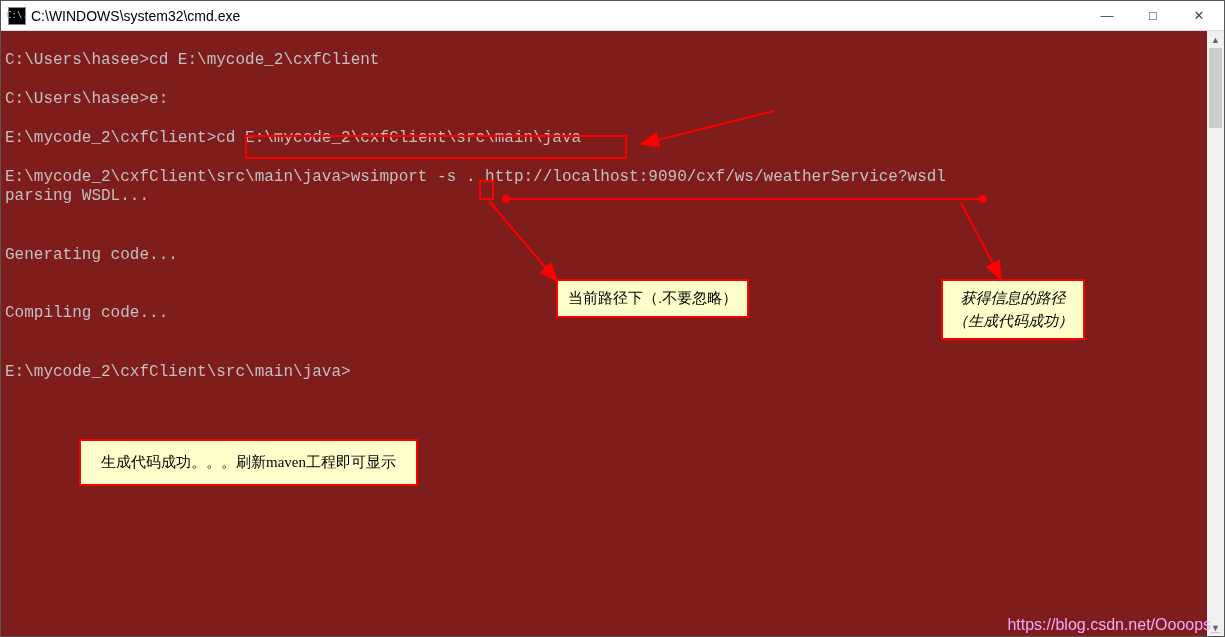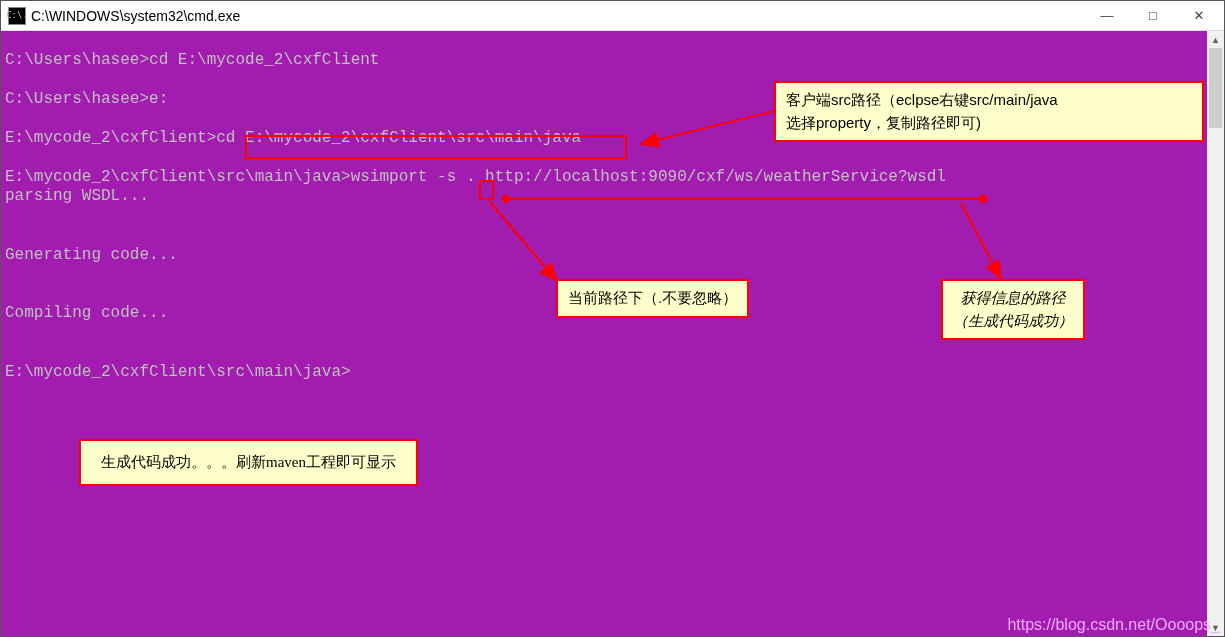--- a/index.html
+++ b/index.html
@@ -5,21 +5,21 @@
   * { box-sizing: border-box; margin: 0; padding: 0; }
   html, body { width: 1225px; height: 637px; overflow: hidden; font-family: "Segoe UI", Tahoma, sans-serif; background: #fff; }
   .window { width: 1225px; height: 637px; position: relative; background: #fff; border: 1px solid #555; }
   .titlebar { height: 30px; background: #fff; display: flex; align-items: center; padding: 0 2px 0 8px; border-bottom: 1px solid #ddd; }
   .titlebar-icon { width: 16px; height: 16px; background: #000; outline: 1px solid #888; display: inline-flex; align-items: center; justify-content: center; margin-right: 6px; }
   .titlebar-icon-text { color: #c0c0c0; font-family: Consolas, monospace; font-size: 9px; line-height: 1; }
   .titlebar-title { font-size: 14px; color: #000; flex: 0 0 auto; }
   .titlebar-spacer { flex: 1; }
   .winbtn { width: 46px; height: 30px; display: inline-flex; align-items: center; justify-content: center; color: #444; font-size: 13px; font-family: "Segoe UI Symbol", sans-serif; }
   .console-area { position: absolute; top: 30px; left: 0; right: 0; bottom: 0; background: #000; }
-  .console { position: absolute; top: 0; left: 0; right: 10px; bottom: 0; background: #a21caf; color: #c0c0c0; font-family: "NSimSun","Consolas","Courier New",monospace; font-size: 16px; line-height: 19.5px; white-space: pre; padding: 0 0 0 4px; }
+  .console { position: absolute; top: 0; left: 0; right: 10px; bottom: 0; background: #7f1d1d; color: #c0c0c0; font-family: "NSimSun","Consolas","Courier New",monospace; font-size: 16px; line-height: 19.5px; white-space: pre; padding: 0 0 0 4px; }
   .console span { font-family: inherit; }
   .scrollbar { position: absolute; top: 0; right: 0; width: 17px; bottom: 0; background: #f0f0f0; }
   .scrollbar .arrow { width: 17px; height: 17px; display: flex; align-items: center; justify-content: center; color: #606060; font-size: 9px; }
   .scrollbar .thumb { position: absolute; top: 17px; left: 2px; right: 2px; height: 80px; background: #cdcdcd; }
   .annot-box { position: absolute; background: #ffffcc; border: 2px solid #ff0000; padding: 6px 10px; font-family: "Microsoft YaHei","SimSun",sans-serif; font-size: 15px; color: #000; line-height: 1.5; }
   .hl-box { position: absolute; border: 2px solid #ff0000; background: transparent; pointer-events: none; }
   svg.overlay { position: absolute; top: 0; left: 0; width: 100%; height: 100%; pointer-events: none; }
   .watermark { position: absolute; right: 4px; bottom: 2px; color: #f0abfc; font-size: 16px; font-family: "Segoe UI", Arial, sans-serif; }
 </style>
 </head>
@@ -60,24 +60,20 @@
 </div>
     <div class="scrollbar">
       <div class="arrow">▲</div>
       <div class="thumb"></div>
       <div class="arrow" style="position:absolute;bottom:0;">▼</div>
     </div>
 
     <div class="hl-box" style="left:244px; top:104px; width:382px; height:24px;"></div>
     <div class="hl-box" style="left:478px; top:149px; width:15px; height:20px;"></div>
 
-    <div class="annot-box" style="left:773px; top:50px; width:430px;">
-      <span>客户端src路径（eclpse右键src/main/java</span><br>
-      <span>选择property，复制路径即可)</span>
-    </div>
     <div class="annot-box" style="left:555px; top:248px;">
       <span>当前路径下（.不要忽略）</span>
     </div>
     <div class="annot-box" style="left:940px; top:248px; text-align:center;font-style:italic;">
       <span>获得信息的路径</span><br>
       <span>（生成代码成功）</span>
     </div>
     <div class="annot-box" style="left:78px; top:408px; padding:10px 20px;font-family:Liberation Serif, serif;">
       <span>生成代码成功。。。刷新maven工程即可显示</span>
     </div>

